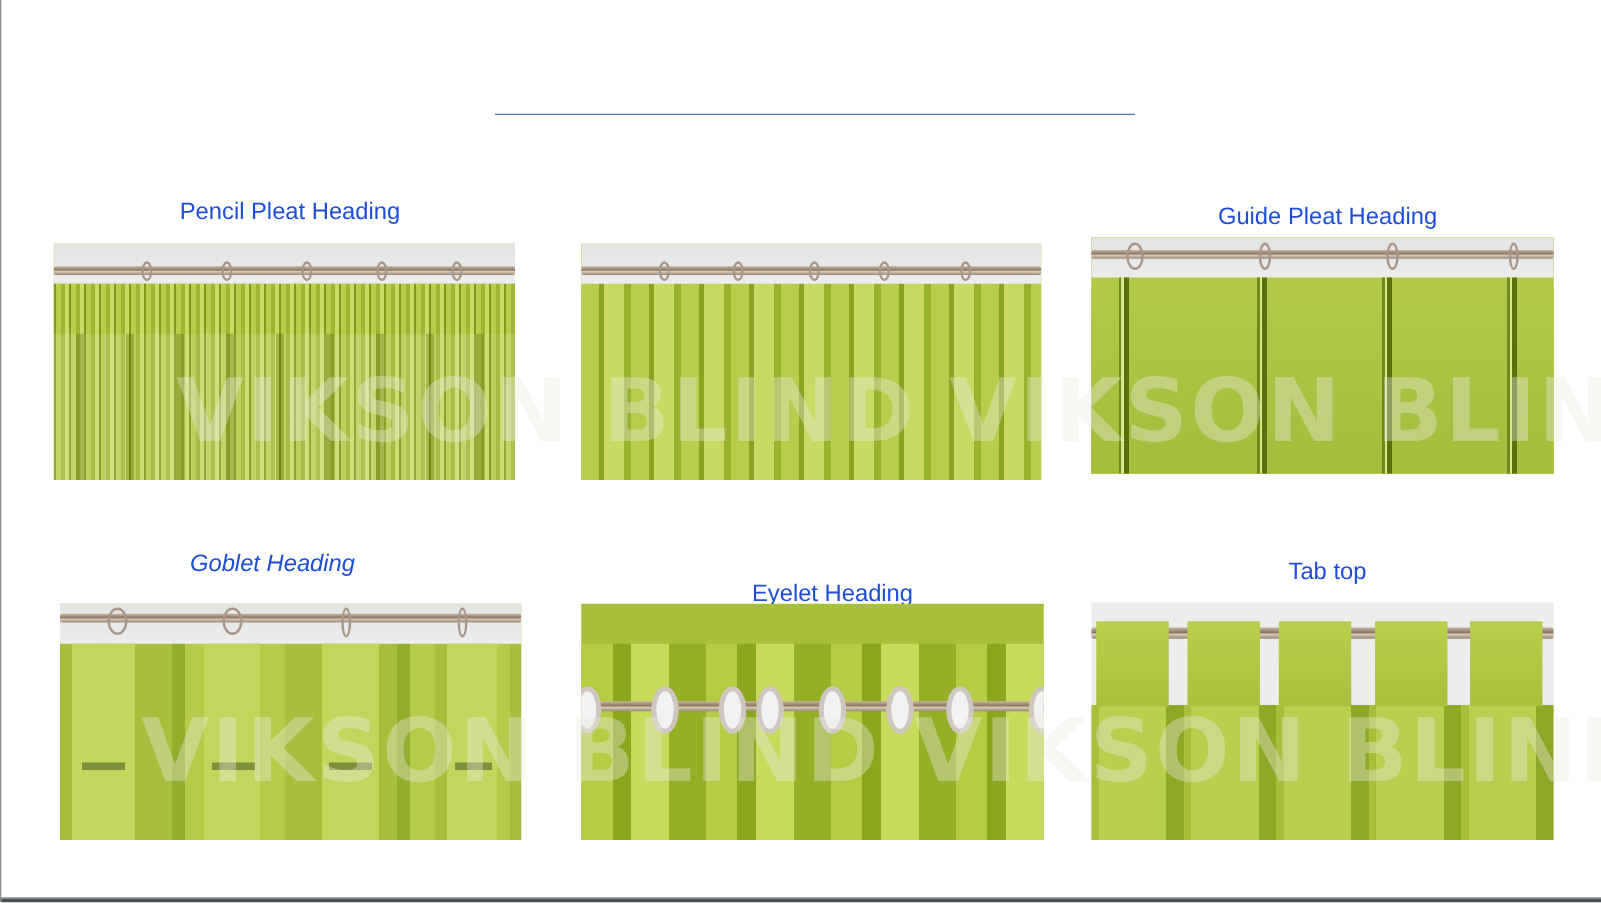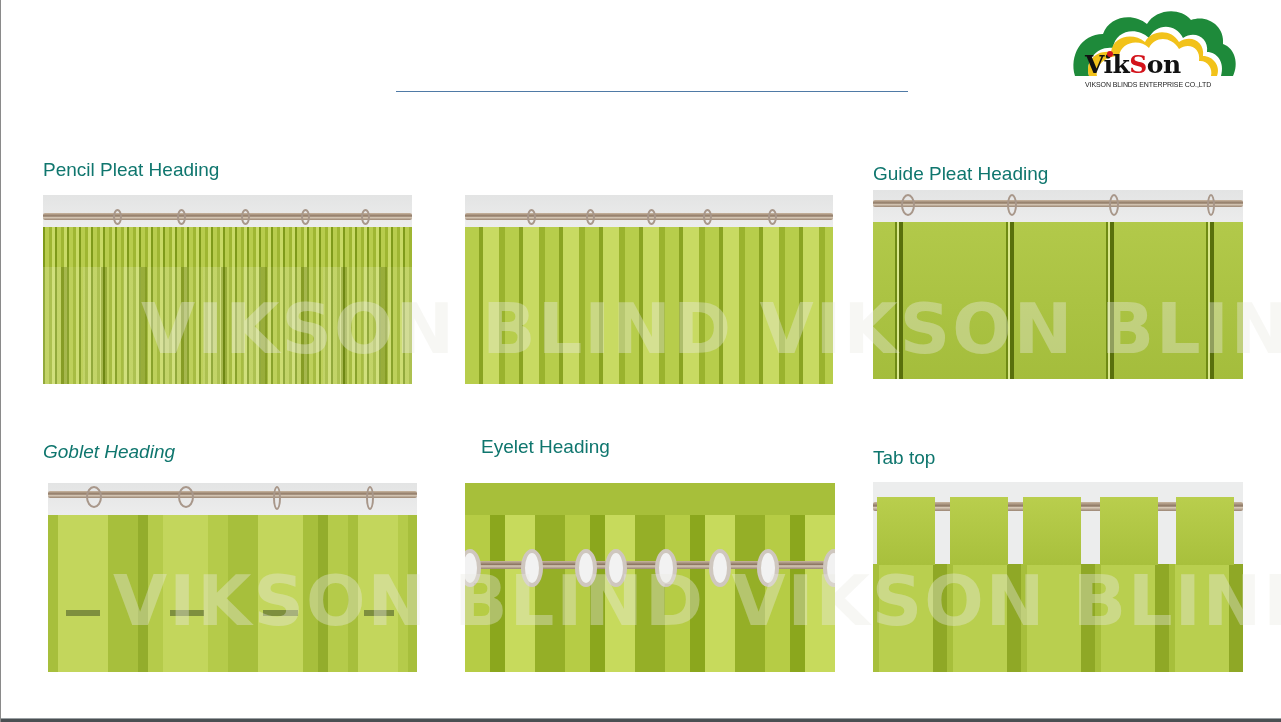--- a/index.html
+++ b/index.html
@@ -42,21 +42,21 @@
       position: absolute; left: 40px; top: 47px; width: 6px; height: 6px;
       border-radius: 50%; background: #d3131b;
     }
     .logo-sub {
       position: absolute; left: 18px; top: 77px; font-size: 7px; color: #222;
       font-family: "Liberation Sans", sans-serif; white-space: nowrap; letter-spacing: -0.1px;
     }
 
     
     .caption {
-      position: absolute; font-size: 19px; color: #0f766e; text-align: left;
+      position: absolute; font-size: 19px; color: #1d4ed8; text-align: center;
       font-family: "Liberation Sans", "DejaVu Sans", sans-serif; white-space: nowrap;
     }
     .photo {
       position: absolute; overflow: hidden; background: #a7bf3a;
     }
     .photo .wall {
       position: absolute; left: 0; top: 0; right: 0; height: 36px;
       background: linear-gradient(#e3e4e4, #eeeeee);
     }
     .photo .rod {
@@ -132,31 +132,20 @@
       color: rgba(235, 235, 225, 0.38); white-space: nowrap; pointer-events: none;
     }
   </style>
 </head>
 <body>
 
 <div class="slide">
 
   <div class="title-rule"></div>
 
-  <div class="logo">
-    <svg width="180" height="88" viewBox="0 0 180 88">
-      <path d="M8 72 C2 52 14 30 36 30 C42 12 66 8 80 20 C88 6 112 2 124 16 C140 10 158 22 156 40 C168 44 172 60 166 72 L154 72 C158 58 150 48 140 48 C142 34 128 26 116 34 C108 18 88 20 82 34 C70 22 48 26 46 44 C30 42 18 56 22 72 Z" fill="#1e8a3a"></path>
-      <path d="M22 72 C18 58 28 46 44 48 C46 32 66 28 78 38 C84 26 104 24 112 38 C124 30 138 38 136 52 C146 52 154 62 150 72 L144 72 C146 64 140 56 132 57 C134 44 122 38 112 45 C104 32 88 32 82 44 C72 34 54 38 52 52 C38 52 28 62 30 72 Z" fill="#f2c21a"></path>
-    </svg>
-    <div class="logo-word">
-      <span>Vik</span><span class="s">S</span><span>on</span>
-    </div>
-    <div class="logo-dot"></div>
-    <div class="logo-sub">VIKSON BLINDS ENTERPRISE CO.,LTD</div>
-  </div>
 
   <div class="caption" style="left:42px; top:159px; width:378px;">Pencil Pleat Heading</div>
   <div class="photo" style="left:42px; top:195px; width:369px; height:189px;">
     <div class="wall"></div>
     <div class="rod"></div>
     <div class="ring" style="left:70px; top:14px;"></div>
     <div class="ring" style="left:134px; top:14px;"></div>
     <div class="ring" style="left:198px; top:14px;"></div>
     <div class="ring" style="left:258px; top:14px;"></div>
     <div class="ring" style="left:318px; top:14px;"></div>
@@ -189,21 +178,21 @@
   <div class="photo" style="left:47px; top:483px; width:369px; height:189px;">
     <div class="wall"></div>
     <div class="rod" style="top:8px;"></div>
     <div class="ring" style="left:38px; top:3px; width:16px; height:22px;"></div>
     <div class="ring" style="left:130px; top:3px; width:16px; height:22px;"></div>
     <div class="ring" style="left:225px; top:3px; width:8px; height:24px;"></div>
     <div class="ring" style="left:318px; top:3px; width:8px; height:24px;"></div>
     <div class="fabric f-goblet"></div>
   </div>
 
-  <div class="caption" style="left:480px; top:436px; width:370px;">Eyelet Heading</div>
+  <div class="caption" style="left:480px; top:465px; width:370px;">Eyelet Heading</div>
   <div class="photo" style="left:464px; top:483px; width:370px; height:189px;">
     <div class="fabric f-eyelet">
       <div class="erod"></div>
       <div class="grom" style="left:-6px;"></div>
       <div class="grom" style="left:56px;"></div>
       <div class="grom" style="left:110px;"></div>
       <div class="grom" style="left:140px;"></div>
       <div class="grom" style="left:190px;"></div>
       <div class="grom" style="left:244px;"></div>
       <div class="grom" style="left:292px;"></div>

